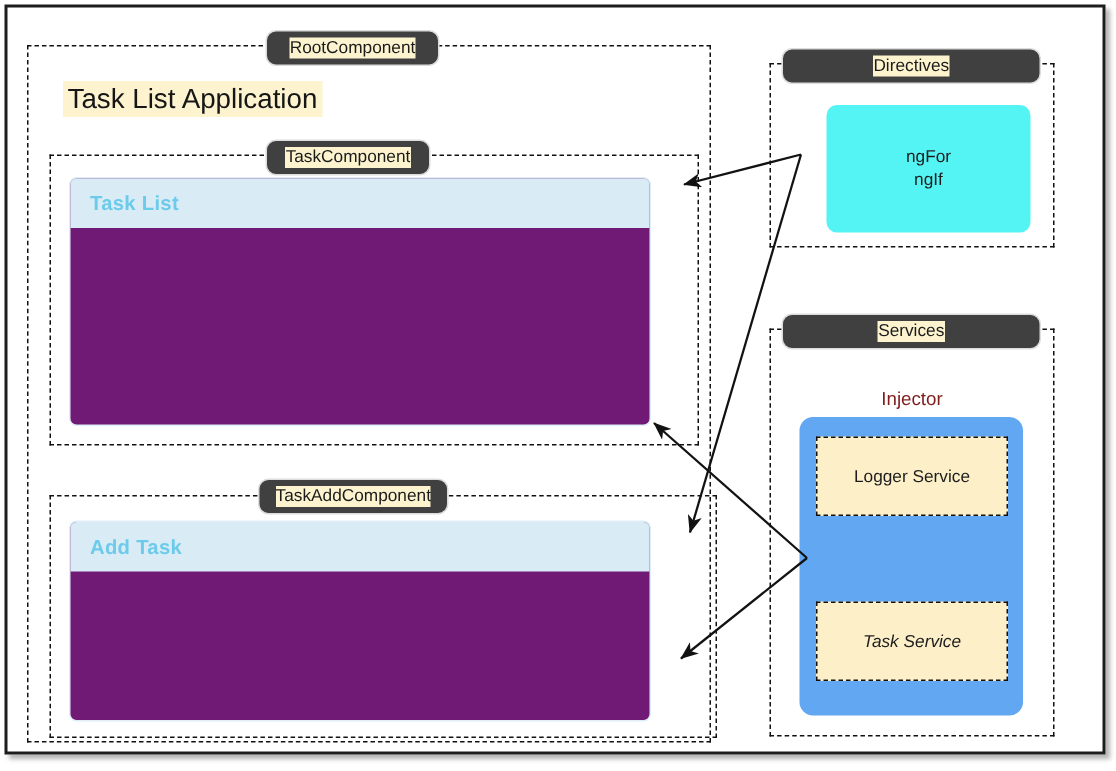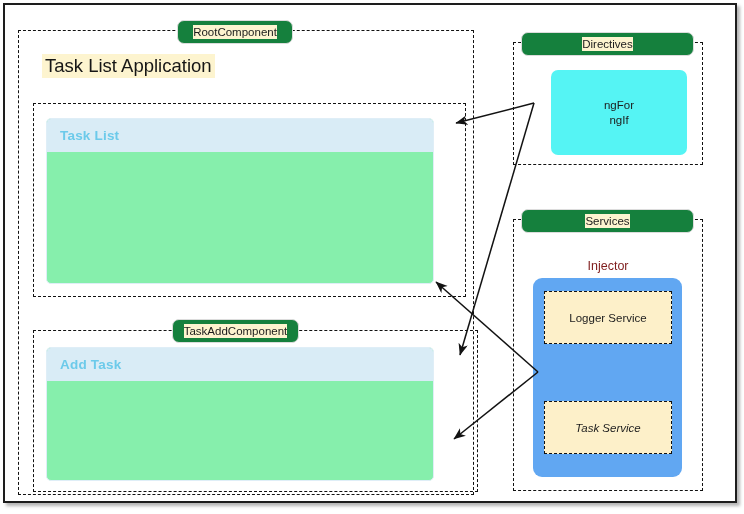--- a/index.html
+++ b/index.html
@@ -33,21 +33,21 @@
   
   .dashed-box {
     position: absolute;
     border: 1.6px dashed #111111;
     box-sizing: border-box;
     background: transparent;
   }
   
   .chip {
     position: absolute;
-    background: #15803d;
+    background: #404040;
     border: 1px solid #dcdcdc;
     border-radius: 7px;
     height: 24px;
     display: flex;
     align-items: center;
     justify-content: center;
     padding: 0 10px;
     box-sizing: border-box;
     z-index: 6;
   }
@@ -65,21 +65,21 @@
     color: #161616;
     background: #fdf4cf;
     line-height: 22px;
     padding: 1px 3px;
     white-space: nowrap;
     z-index: 4;
   }
   
   .panel {
     position: absolute;
-    background: #86efac;
+    background: #701a75;
     border: 1px solid #dfeef7;
     border-radius: 5px;
     box-sizing: border-box;
     z-index: 3;
   }
   .panel-heading {
     position: absolute;
     left: 0;
     top: 0;
     right: 0;
@@ -230,20 +230,23 @@
   <div class="outer-frame"></div>
 
   <div class="dashed-box" style="left:18px; top:30px; width:456px; height:465px;"></div>
   <div class="chip" style="left:177px; top:20px; width:116px;">
     <span>RootComponent</span>
   </div>
 
   <div class="app-title" style="left:42px; top:54px;">Task List Application</div>
 
   <div class="dashed-box" style="left:33px; top:103px; width:433px; height:194px;"></div>
+  <div class="chip" style="left:177px; top:93px; width:110px;">
+    <span>TaskComponent</span>
+  </div>
 
   <div class="panel" style="left:46px; top:118px; width:388px; height:166px;">
     <div class="panel-heading">
       <div class="panel-title">Task List</div>
     </div>
   </div>
 
   <div class="task-row" style="left:59px; top:173px;">
     <div class="task-input">Create First Angular 2 App</div>
     <div class="btn-complete">Click To Complete</div>

